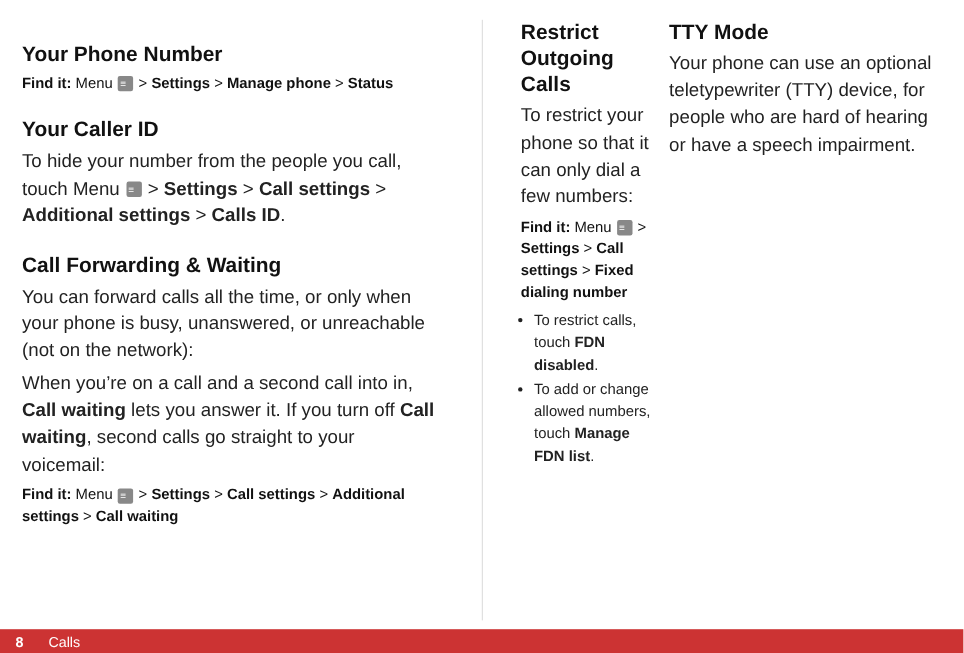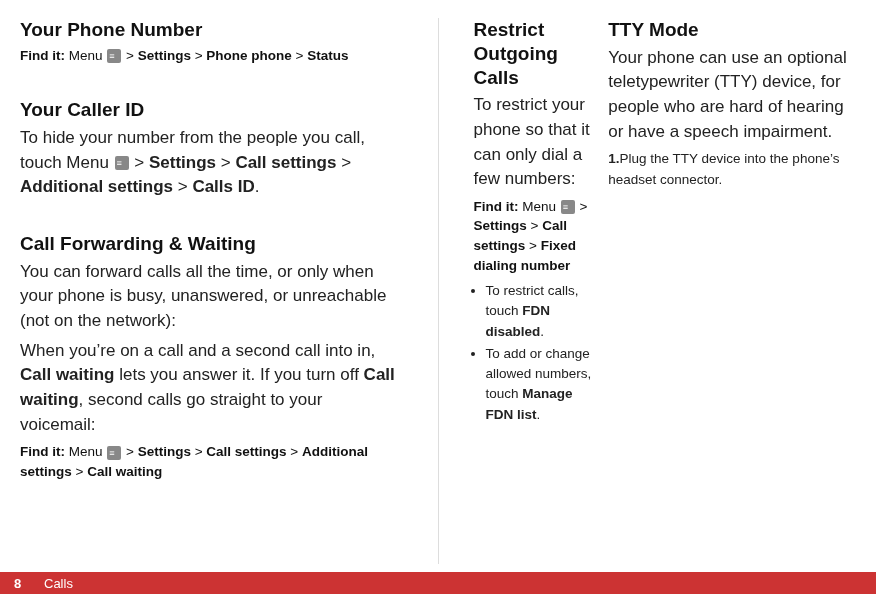--- a/index.html
+++ b/index.html
@@ -17,21 +17,22 @@
       display: flex;
       width: 876px;
       height: 574px;
       padding: 18px 20px 10px 20px;
       gap: 30px;
     }
     .left-col {
       flex: 1;
       display: flex;
       flex-direction: column;
-      gap: 11px;
+      gap: 0;
+      margin-top: 20px;
     }
     .right-col {
       flex: 1;
       display: flex;
       gap: 16px;
     }
     .section {
       margin-bottom: 16px;
     }
     h2 {
@@ -124,21 +125,21 @@
 </head>
 <body>
 
 <div class="page-container">
 
   <div class="left-col">
 
     <div class="section">
       <h2>Your Phone Number</h2>
       <p class="find-it">
-        <b>Find it:</b><span> Menu </span><span class="inline-icon"></span><span> &gt; </span><b>Settings</b><span> &gt; </span><b>Phone phone</b><span> &gt; </span><b>Status</b>
+        <b>Find it:</b><span> Menu </span><span class="inline-icon"></span><span> &gt; </span><b>Settings</b><span> &gt; </span><b>Manage phone</b><span> &gt; </span><b>Status</b>
       </p>
     </div>
 
     <div class="section">
       <h2>Your Caller ID</h2>
       <p class="body-text">
         <span>To hide your number from the people you call, touch Menu </span><span class="inline-icon"></span><span> &gt; </span><b>Settings</b><span> &gt; </span><b>Call settings</b><span> &gt; </span><b>Additional settings</b><span> &gt; </span><b>Calls ID</b><span>.</span>
       </p>
     </div>
 
@@ -170,23 +171,20 @@
         </li>
         <li>
           <span>To add or change allowed numbers, touch </span><b>Manage FDN list</b><span>.</span>
         </li>
       </ul>
     </div>
 
     <div class="section">
       <h2>TTY Mode</h2>
       <p class="body-text">Your phone can use an optional teletypewriter (TTY) device, for people who are hard of hearing or have a speech impairment.</p>
-      <p class="numbered-item">
-        <b>1.</b><span>Plug the TTY device into the phone’s headset connector.</span>
-      </p>
     </div>
 
   </div>
 </div>
 
 <div class="bottom-bar">
   <span class="page-num">8</span>
   <span class="section-label">Calls</span>
 </div>
 

